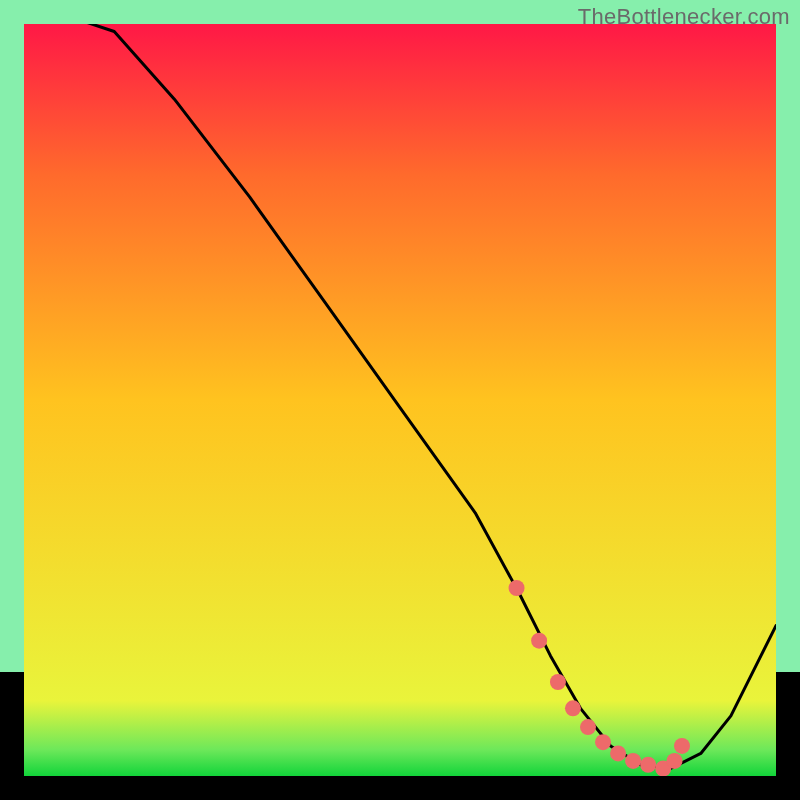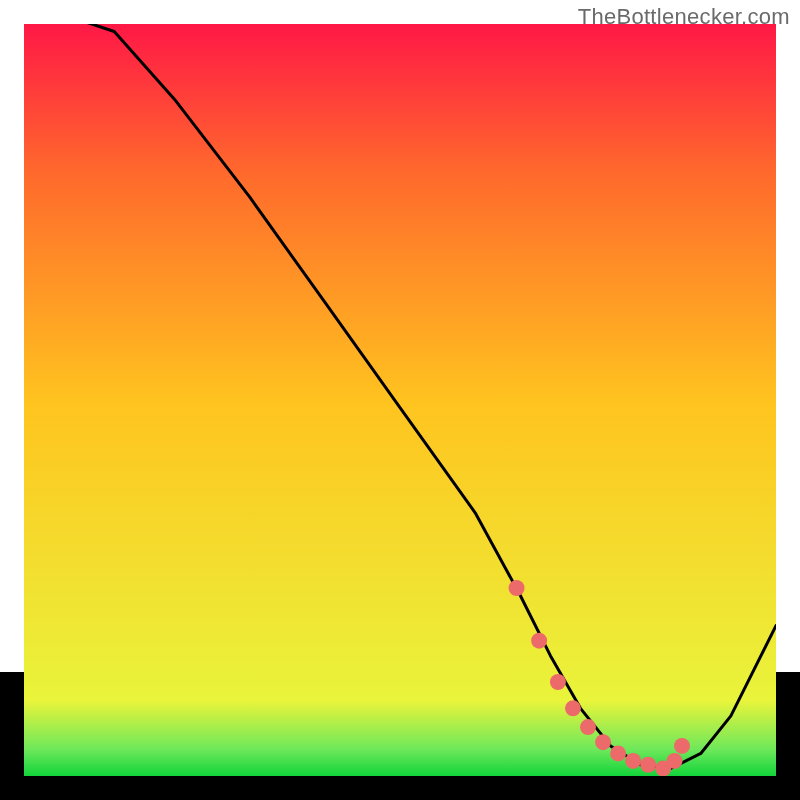--- a/index.html
+++ b/index.html
@@ -10,21 +10,21 @@
     background: #000;
     overflow: hidden;
     font-family: Arial, Helvetica, sans-serif;
   }
   .frame {
     position: absolute;
     left: 0;
     top: 0;
     width: 800px;
     height: 672px;
-    background: #ffffff;
+    background: #86efac;
   }
   .plot-area {
     position: absolute;
     left: 24px;
     top: 24px;
     width: 752px;
     height: 752px;
     overflow: hidden;
   }
   .watermark {

